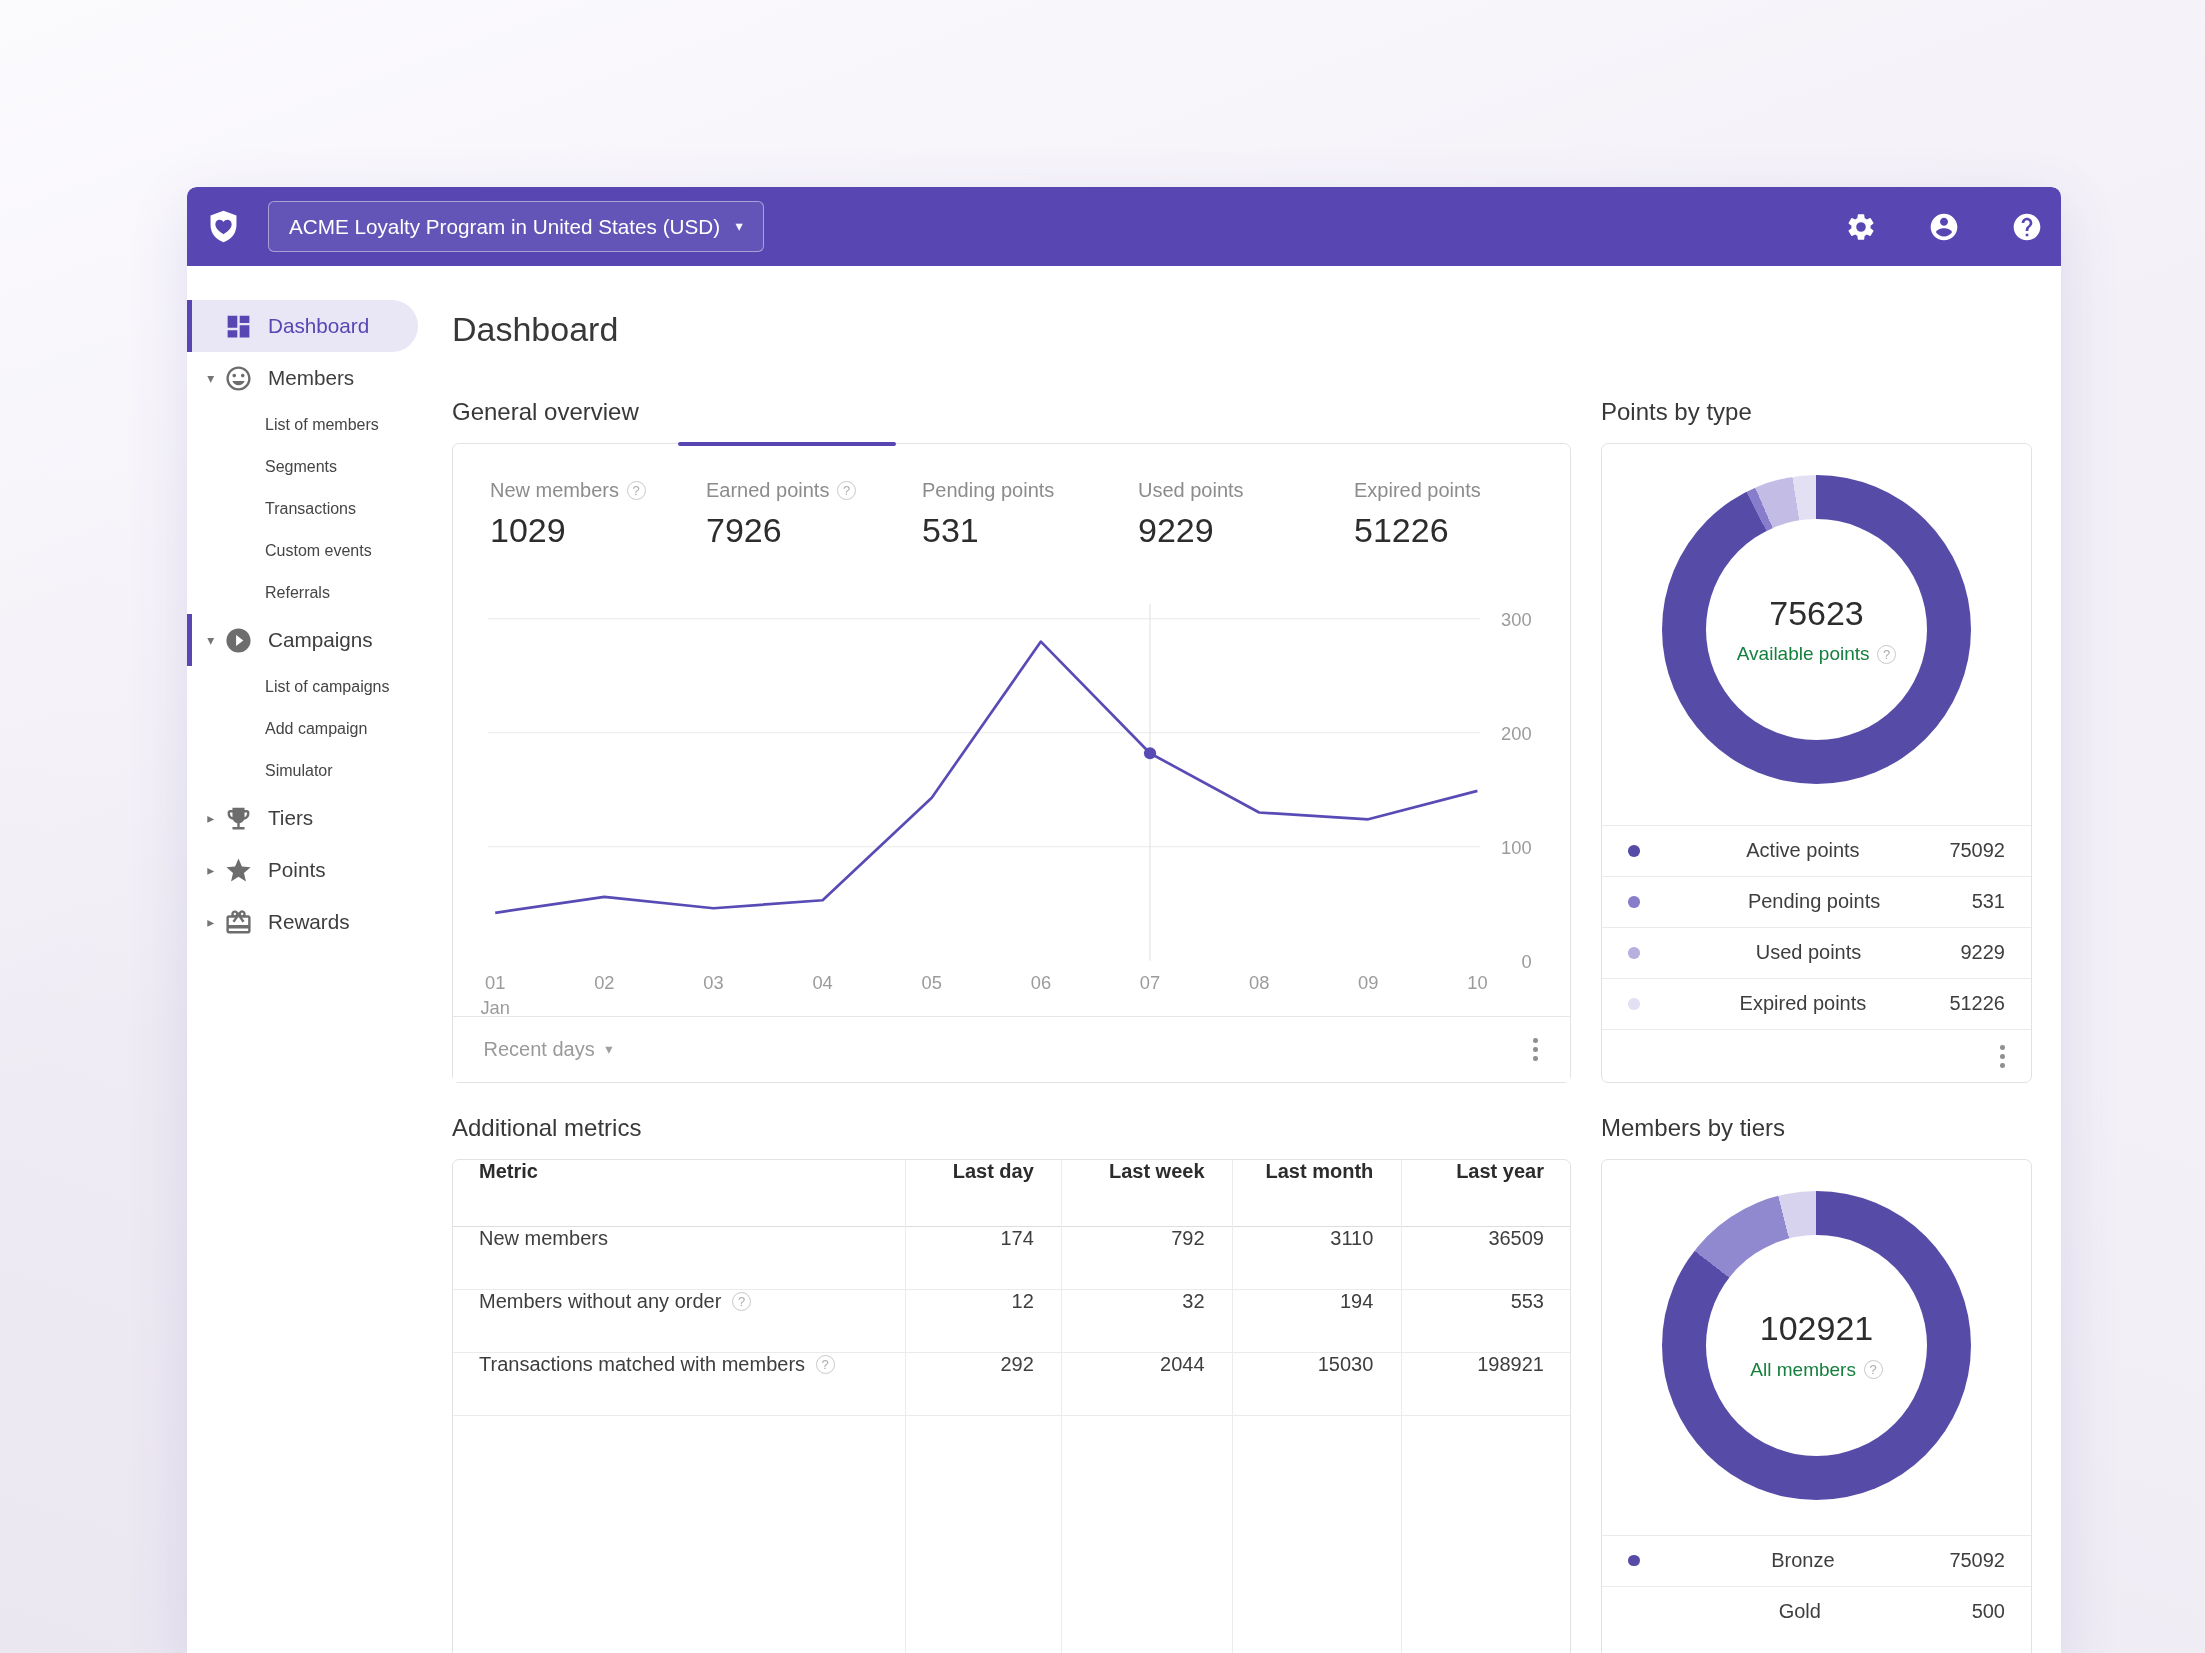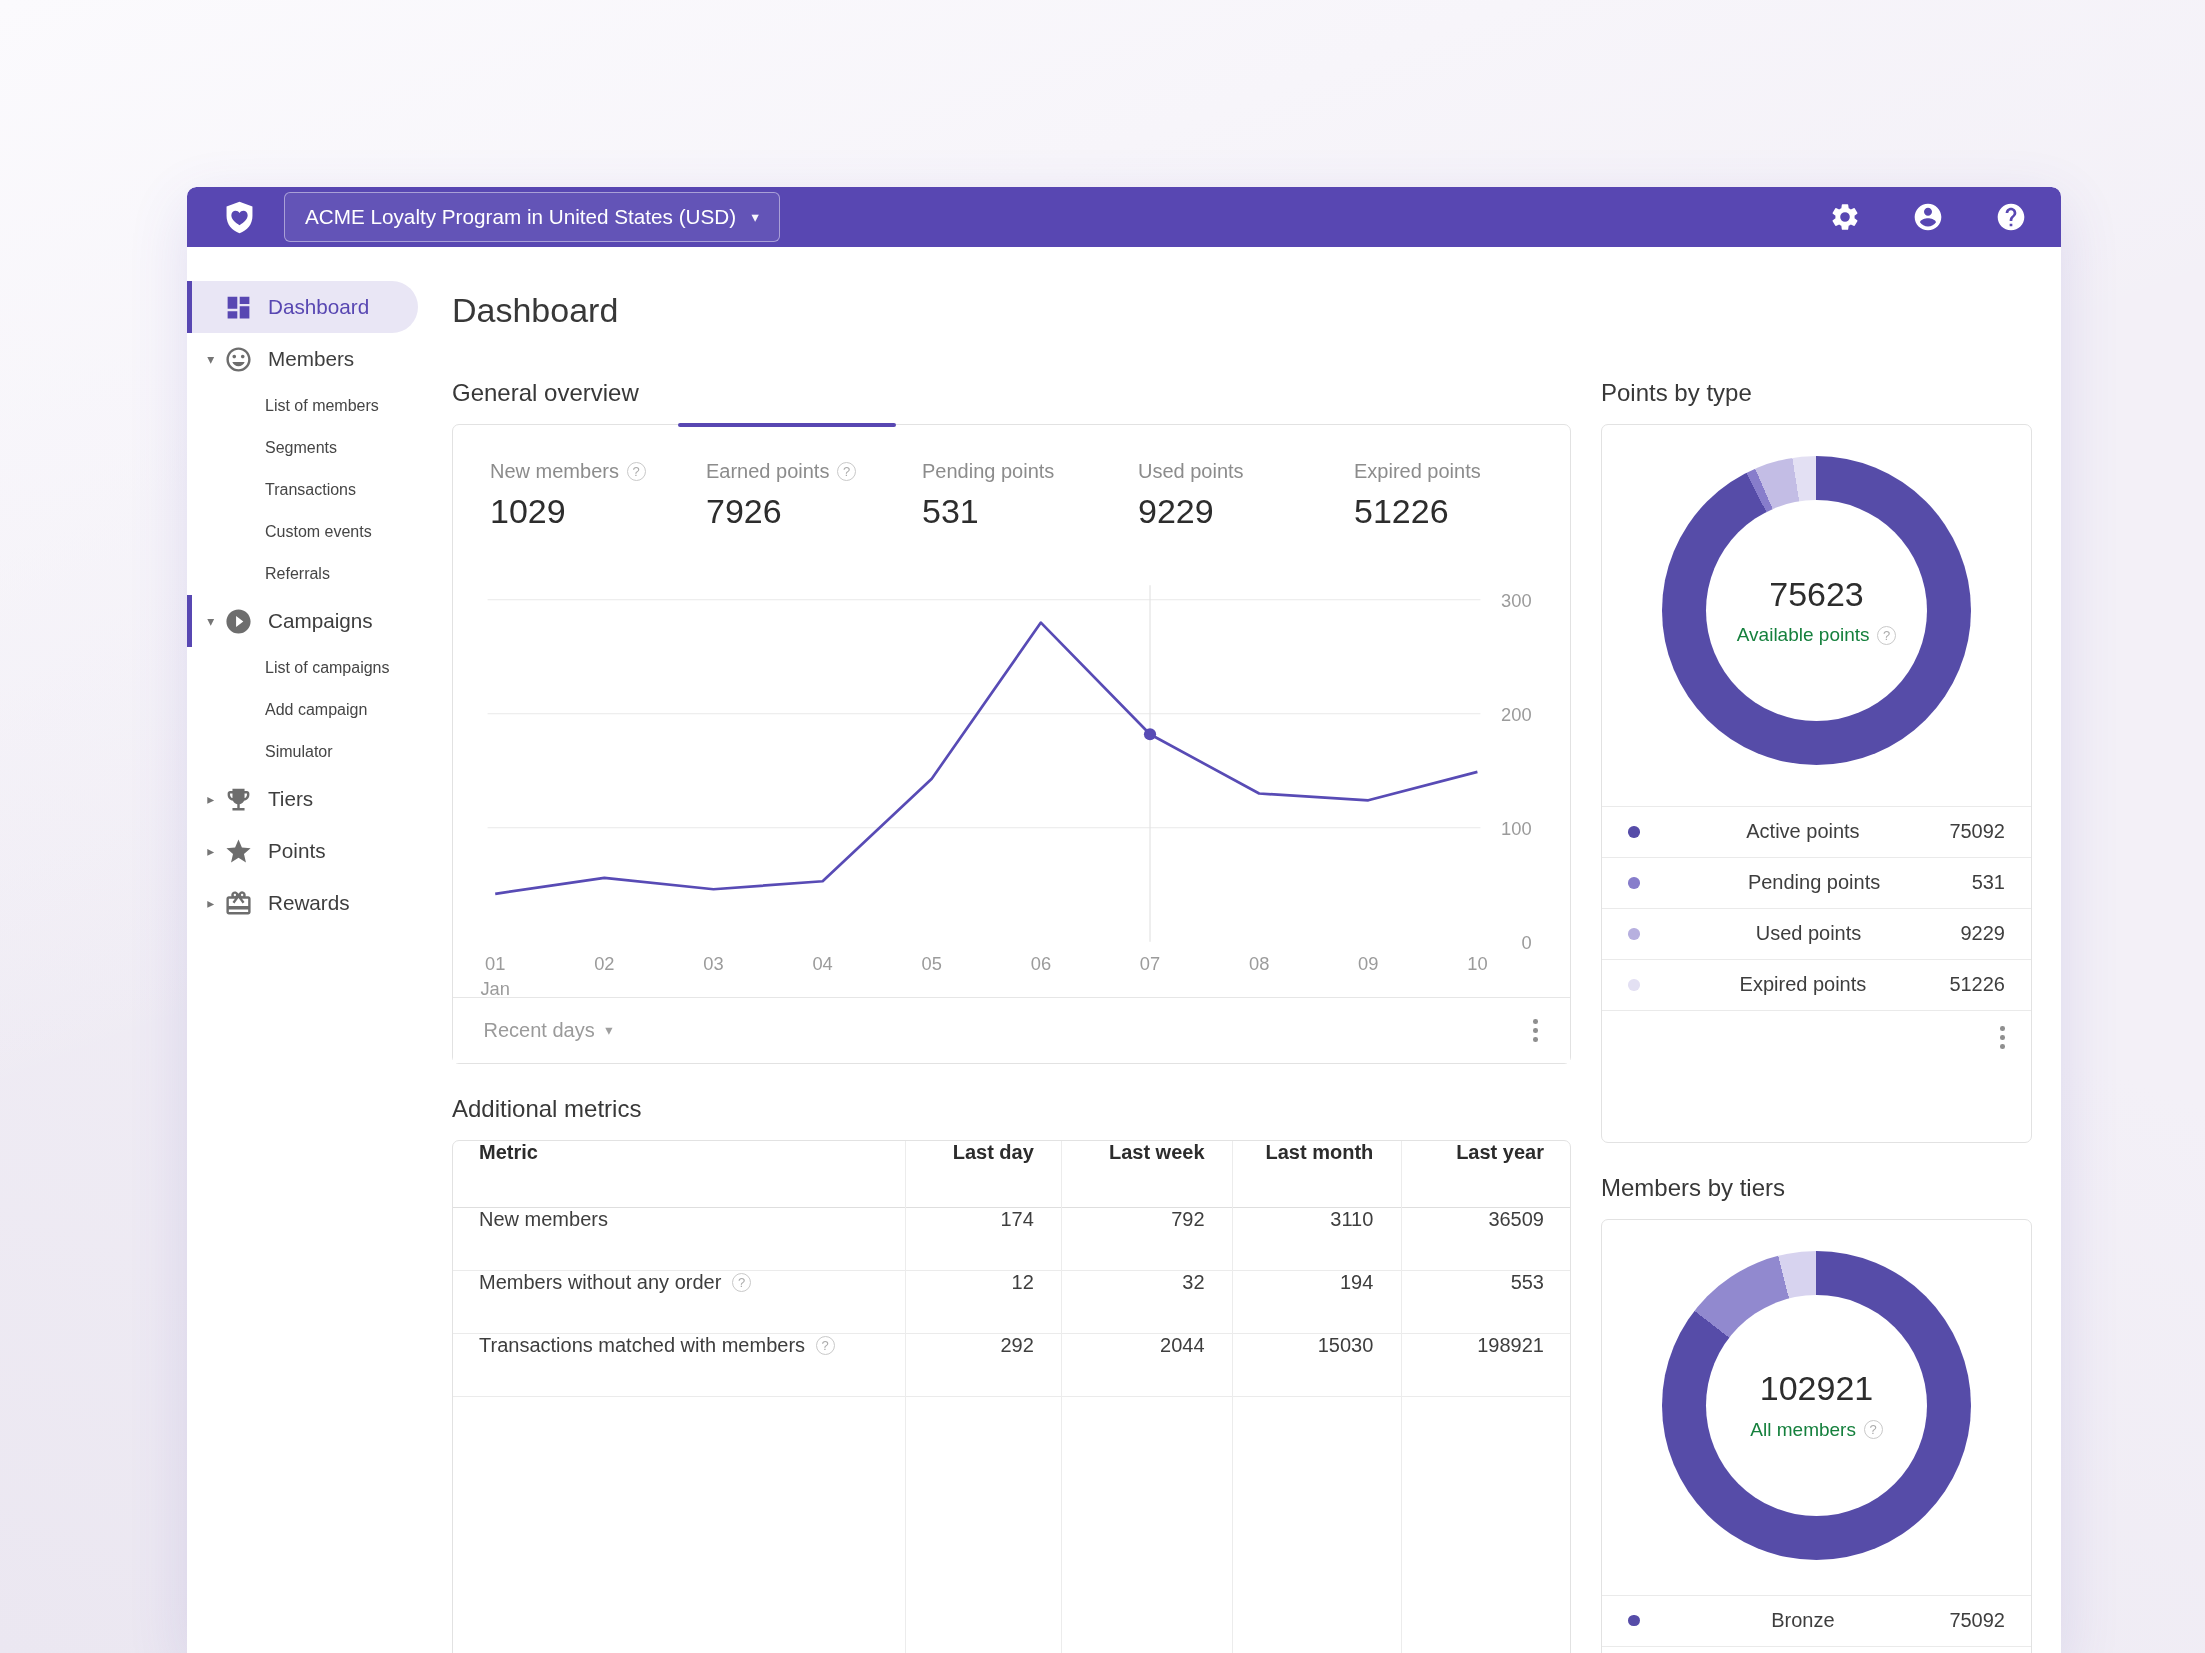--- a/index.html
+++ b/index.html
@@ -10,21 +10,21 @@
   }
   *{box-sizing:border-box;}
   body{margin:0;font-family:"Liberation Sans",sans-serif;background:#f3f0f7;}
   .stage{position:relative;width:2205px;height:1654px;overflow:hidden;background:#f3f0f7;
     background-image:linear-gradient(160deg,#fbfafd 0%,rgba(251,250,253,0) 45%),
                      linear-gradient(20deg,#ebe7f1 0%,rgba(235,231,241,0) 55%);}
   .window{position:absolute;left:187px;top:187px;width:1874px;height:1467px;background:#fff;
     border-radius:9.2px 9.2px 0 0;box-shadow:0 18.4px 61px rgba(88,71,178,.14);overflow:hidden;}
 
   
-  .topbar{height:60px;background:var(--accent);border-radius:9.2px 9.2px 0 0;display:flex;align-items:center;padding:0 34px;}
+  .topbar{height:79px;background:var(--accent);border-radius:9.2px 9.2px 0 0;display:flex;align-items:center;padding:0 18px;}
   .logo{width:37px;height:37px;flex:none;}
   .logo svg{width:37px;height:37px;display:block;}
   .program-select{margin-left:26px;display:flex;align-items:center;gap:15.3px;background:rgba(255,255,255,.07);
     border:0.8px solid rgba(255,255,255,.45);border-radius:6.1px;color:#fff;font-size:20.7px;font-weight:500;
     padding:12.3px 20px;font-family:inherit;cursor:pointer;}
   .dd-caret{font-size:14.5px;line-height:1;opacity:.95;}
   .topbar-spacer{flex:1;}
   .tb-icon{background:none;border:0;padding:0;margin-left:51px;cursor:pointer;}
   .tb-icon svg{width:32px;height:32px;display:block;fill:#fff;}
 
@@ -72,21 +72,21 @@
   .thead{height:67px;border-bottom:0.8px solid #dedede;}
   .thead .tc{font-weight:700;font-size:20px;color:#2c2c2c;}
   .tr{height:63px;border-bottom:0.8px solid #ebebeb;}
   .tr .tc{font-size:20px;color:#3e3e3e;}
   .tc{padding:0 26px;display:flex;align-items:center;}
   .tc.metric{width:452px;gap:10.7px;}
   .tc.num{justify-content:flex-end;}
   .tc.c1{width:156px;}.tc.c2{width:171px;}.tc.c3{width:169px;}.tc.c4{width:171px;}
 
   
-  .donut-card{height:719px;}
+  .donut-card{height:640px;}
   .donut-card.tall{height:689px;overflow:hidden;}
   .donut-wrap{position:relative;height:381px;}
   .donut-card.tall .donut-wrap{height:375px;}
   .donut{position:absolute;left:60px;top:31px;width:309px;height:309px;border-radius:50%;}
   .donut::after{content:"";position:absolute;inset:44px;background:#fff;border-radius:50%;}
   .donut-center{position:absolute;left:60px;top:31px;width:309px;height:309px;display:flex;flex-direction:column;
     align-items:center;justify-content:center;gap:10.7px;z-index:2;}
   .donut-value{font-size:34px;color:var(--ink);}
   .donut-label{font-size:19px;color:#15803d;display:flex;align-items:center;gap:7.7px;}
   .legend-row{height:51px;border-top:0.8px solid #eaeaea;display:flex;align-items:center;padding:0 26px;font-size:20px;color:#3e3e3e;}

